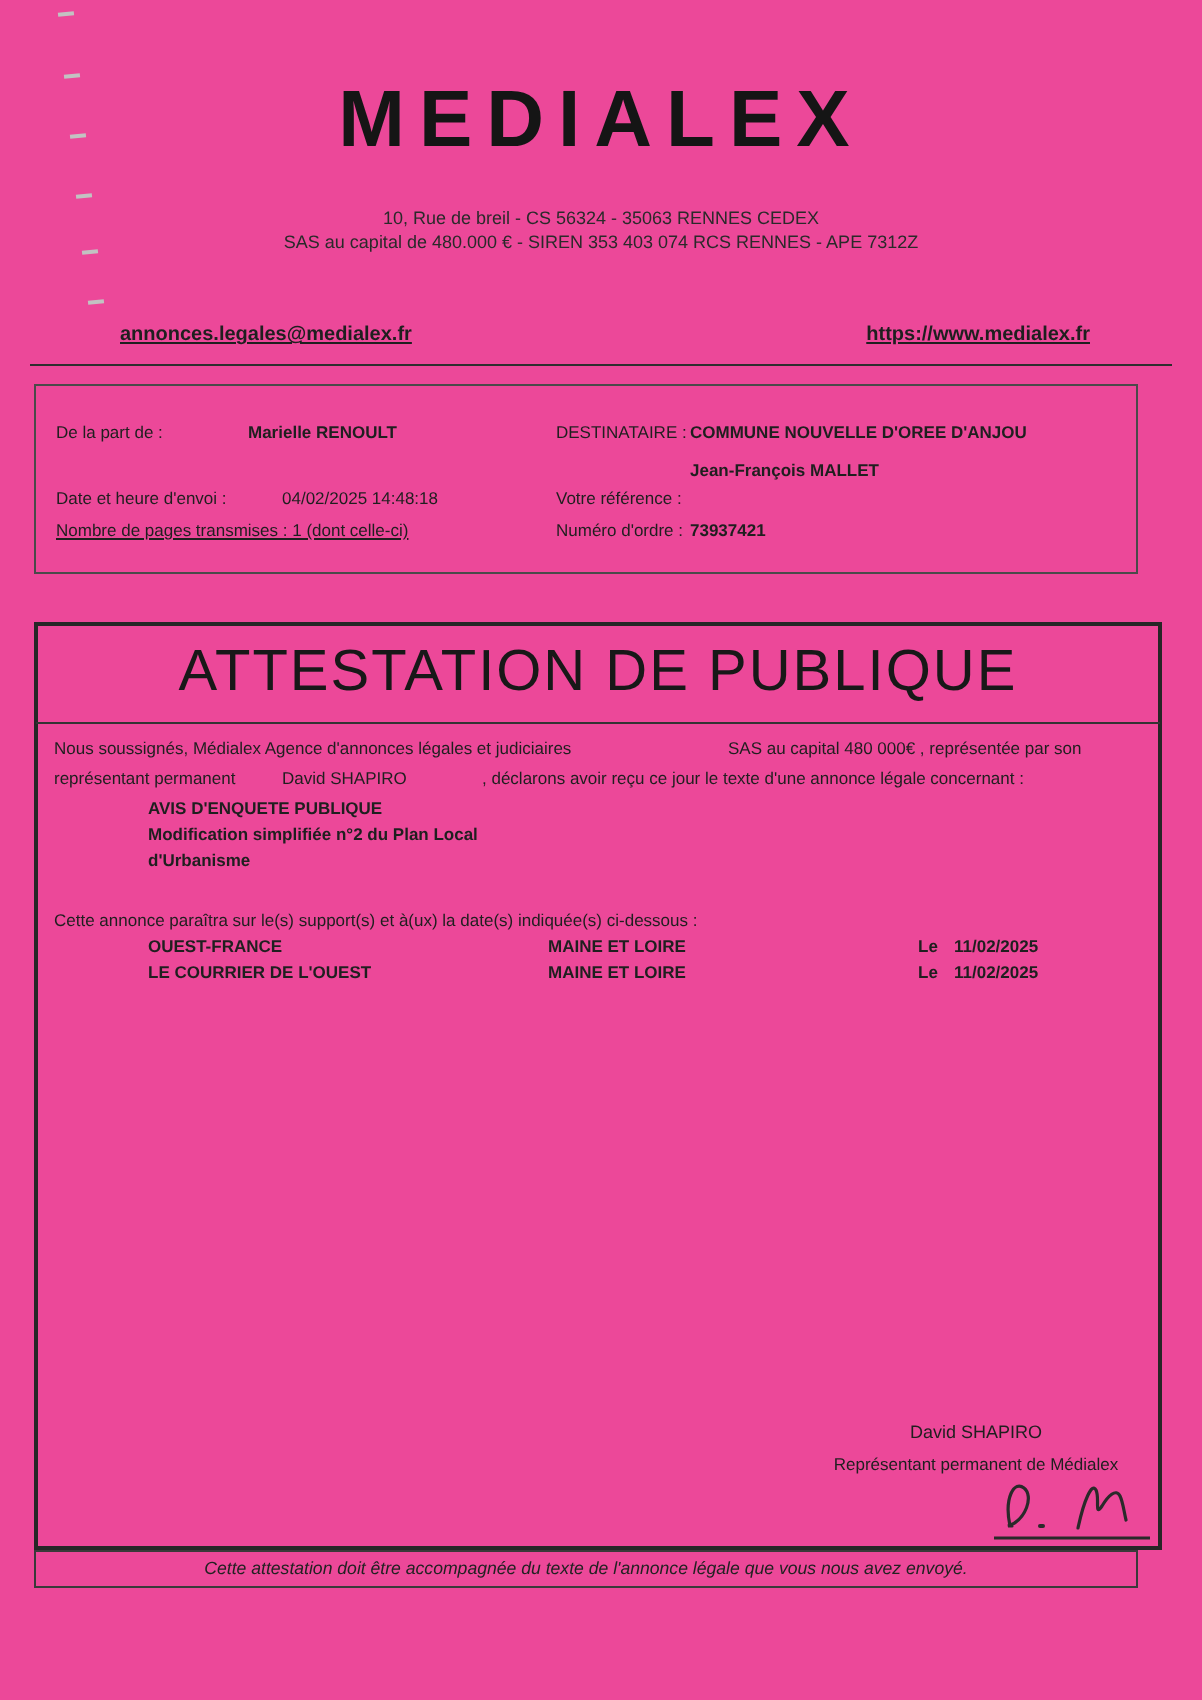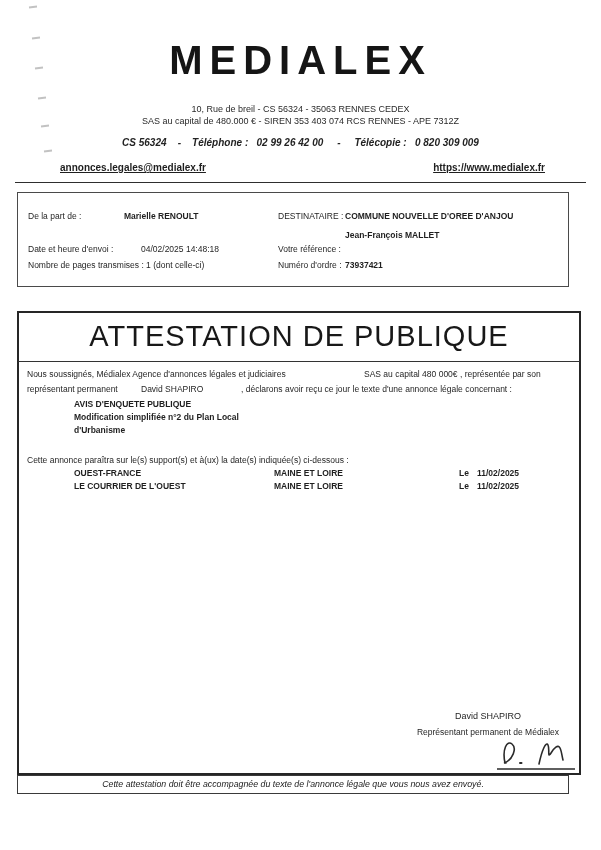--- a/index.html
+++ b/index.html
@@ -1,21 +1,21 @@
 <!DOCTYPE html>
 <html lang="fr"><head>
 <meta charset="utf-8">
 <style>
   * { margin:0; padding:0; box-sizing:border-box; }
   html,body { background:#e8e8e8; }
   .page {
     position:relative;
     width:601px; height:850px;
     margin:0 auto;
-    background:#ffffff;
+    background:#ec4899;
     font-family:"Liberation Sans", sans-serif;
     color:#1f1f1f;
     overflow:hidden;
   }
   .abs { position:absolute; }
   .bold { font-weight:bold; }
 
   
   .scan-mark { position:absolute; width:8px; height:2px; background:#c2c2c2; transform:rotate(-6deg); }
 
@@ -79,38 +79,37 @@
     <div class="scan-mark" style="top:37px; left:32px;"></div>
     <div class="scan-mark" style="top:67px; left:35px;"></div>
     <div class="scan-mark" style="top:97px; left:38px;"></div>
     <div class="scan-mark" style="top:125px;left:41px;"></div>
     <div class="scan-mark" style="top:150px;left:44px;"></div>
   </div>
 
   <div class="abs logo">MEDIALEX</div>
   <div class="abs addr" style="top:104px;">10, Rue de breil - CS 56324 - 35063 RENNES CEDEX</div>
   <div class="abs addr" style="top:116px;">SAS au capital de 480.000 € - SIREN 353 403 074 RCS RENNES - APE 7312Z</div>
-  <div class="abs phoneline">CS 56324    -    Téléphone :   02 99 26 42 00     -     Télécopie :   0 820 309 009</div>
 
   <a class="abs contact ulink" style="left:60px;" href="#">annonces.legales@medialex.fr</a>
   <a class="abs contact ulink" style="right:56px;" href="#">https://www.medialex.fr</a>
 
   <div class="abs toprule"></div>
 
   <div class="abs faxbox">
     <span style="left:10px; top:18px;">De la part de :</span>
     <span style="left:88px; top:18px;padding-left:18px;" class="bold">Marielle RENOULT</span>
     <span style="left:260px;top:18px;">DESTINATAIRE :</span>
     <span style="left:327px;top:18px;" class="bold">COMMUNE NOUVELLE D'OREE D'ANJOU</span>
     <span style="left:327px;top:37px;" class="bold">Jean-François MALLET</span>
     <span style="left:10px; top:51px;">Date et heure d'envoi :</span>
     <span style="left:123px;top:51px;">04/02/2025 14:48:18</span>
     <span style="left:260px;top:51px;">Votre référence :</span>
     <span style="left:327px;top:51px;"></span>
-    <span style="left:10px; top:67px;">Nombre de pages transmises : 1 (dont celle-ci)</span>
+    <span style="left:10px; top:67px;text-decoration:underline;">Nombre de pages transmises : 1 (dont celle-ci)</span>
     <span style="left:260px;top:67px;">Numéro d'ordre :</span>
     <span style="left:327px;top:67px;text-align:right;" class="bold">73937421</span>
   </div>
 
   <div class="abs mainbox">
     <div class="att-title abs">ATTESTATION DE PUBLIQUE</div>
     <div class="title-sep"></div>
 
     <span class="item" style="left:8px;  top:56px;">Nous soussignés, Médialex Agence d'annonces légales et judiciaires</span>
     <span class="item" style="left:345px;top:56px;">SAS au capital 480 000€ , représentée par  son</span>

